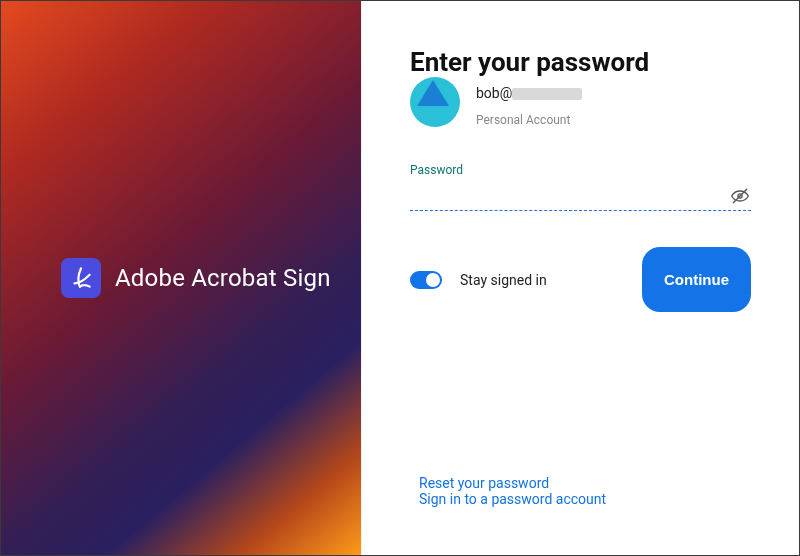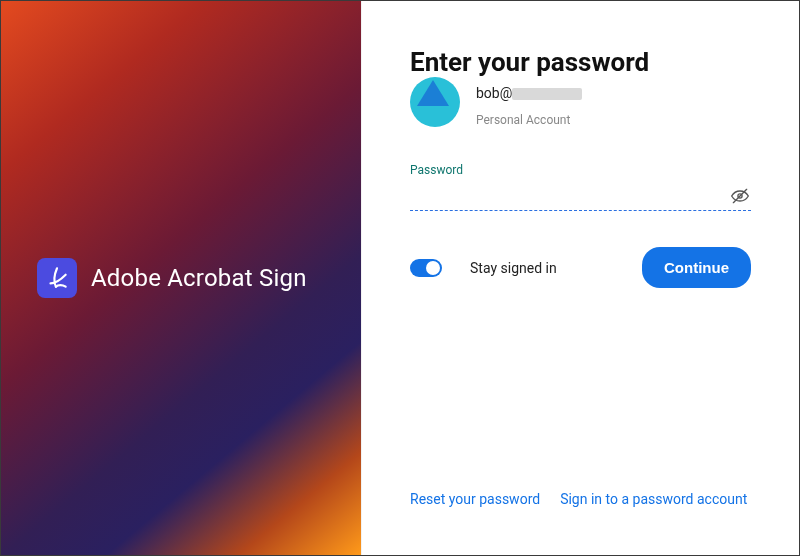--- a/index.html
+++ b/index.html
@@ -11,21 +11,21 @@
     flex: 0 0 360px;
     height: 100%;
     background: linear-gradient(135deg, #d43f1f 0%, #a6261a 30%, #5a1a3a 60%, #2a2060 82%, #ff9a1a 100%);
     
     background: linear-gradient(140deg, #e34a1f 0%, #b02a20 20%, #6b1a35 45%, #321f55 65%, #2a2060 75%, #b4471a 88%, #ff9a1a 100%);
     display: flex; align-items: center;
     position: relative;
   }
   .brand {
     display: flex; align-items: center; gap: 14px;
-    margin-left: 36px;
+    margin-left: 60px;
     color: #fff;
   }
   .brand-icon {
     width: 40px; height: 40px; border-radius: 8px; background:#4b4be0;
     display:flex; align-items:center; justify-content:center;
   }
   .brand-text { font-size: 24px; font-weight: 400; letter-spacing: 0.2px; }
 
   .right {
     flex: 1; height: 100%; background: #fff; position: relative;
@@ -62,34 +62,34 @@
   }
   .eye-btn {
     width:22px; height:22px; display:flex; align-items:center; justify-content:center;
     cursor:pointer; color:#555;
   }
 
   .action-row {
     display:flex; align-items:center; justify-content:space-between;
   }
   .stay {
-    display:flex; align-items:center; gap:28px; font-size:14px; color:#222;
+    display:flex; align-items:center; gap:18px; font-size:14px; color:#222;
   }
   .toggle {
     width:32px; height:18px; border-radius:10px; background:#1473e6; position:relative; cursor:pointer;
   }
   .toggle .knob {
     position:absolute; right:2px; top:2px; width:14px; height:14px; border-radius:50%; background:#fff;
   }
   .continue-btn {
     background:#1473e6; color:#fff; border:none; border-radius:18px;
-    padding:12px 22px; font-size:15px; font-weight:700; cursor:pointer;
+    padding:24px 22px; font-size:15px; font-weight:700; cursor:pointer;
   }
 
-  .links { position:absolute; bottom:18px; left:0; display:flex; gap:20px; }
+  .links { position:absolute; bottom:18px; left:9px; display:flex; flex-direction:column; }
   .link { color:#1473e6; font-size:14px; text-decoration:none; cursor:pointer; }
 </style>
 </head>
 <body>
 
 <div class="root">
   <div class="left">
     <div class="brand">
       <div class="brand-icon">
         <svg width="26" height="26" viewBox="0 0 24 24" fill="none" stroke="#fff" stroke-width="2" stroke-linecap="round" stroke-linejoin="round">

